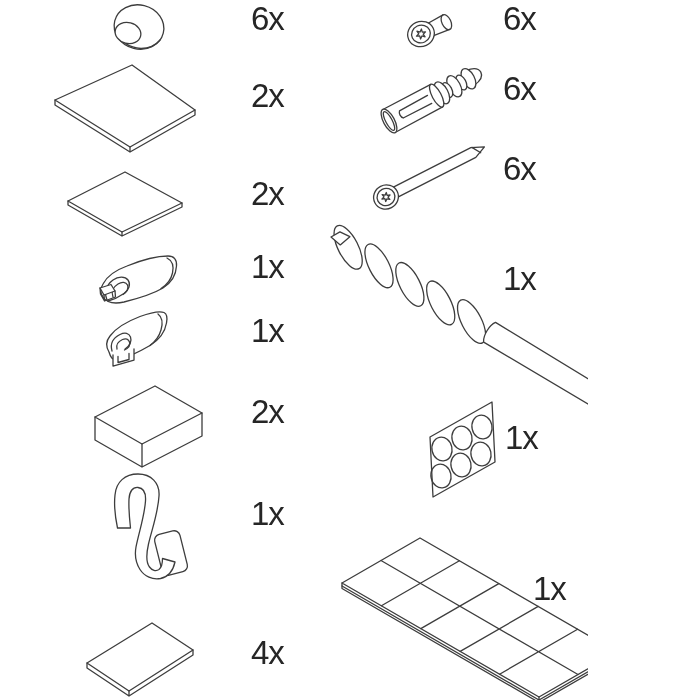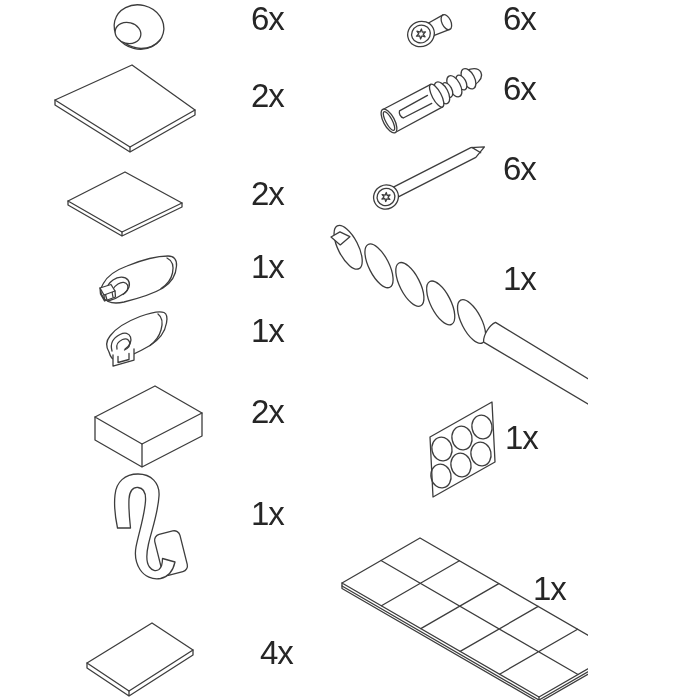--- a/index.html
+++ b/index.html
@@ -163,21 +163,21 @@
     </g>
   </svg>
 
   <div class="qty" style="left:251px;top:2px">6x</div>
   <div class="qty" style="left:251px;top:79px">2x</div>
   <div class="qty" style="left:251px;top:177px">2x</div>
   <div class="qty" style="left:251px;top:250px">1x</div>
   <div class="qty" style="left:251px;top:314px">1x</div>
   <div class="qty" style="left:251px;top:395px">2x</div>
   <div class="qty" style="left:251px;top:497px">1x</div>
-  <div class="qty" style="left:260px;top:636px">4x</div>
+  <div class="qty" style="left:251px;top:636px">4x</div>
 
   <div class="qty" style="left:503px;top:2px">6x</div>
   <div class="qty" style="left:503px;top:72px">6x</div>
   <div class="qty" style="left:503px;top:152px">6x</div>
   <div class="qty" style="left:503px;top:262px">1x</div>
   <div class="qty" style="left:505px;top:421px">1x</div>
   <div class="qty" style="left:533px;top:572px">1x</div>
 
 </div>
 

